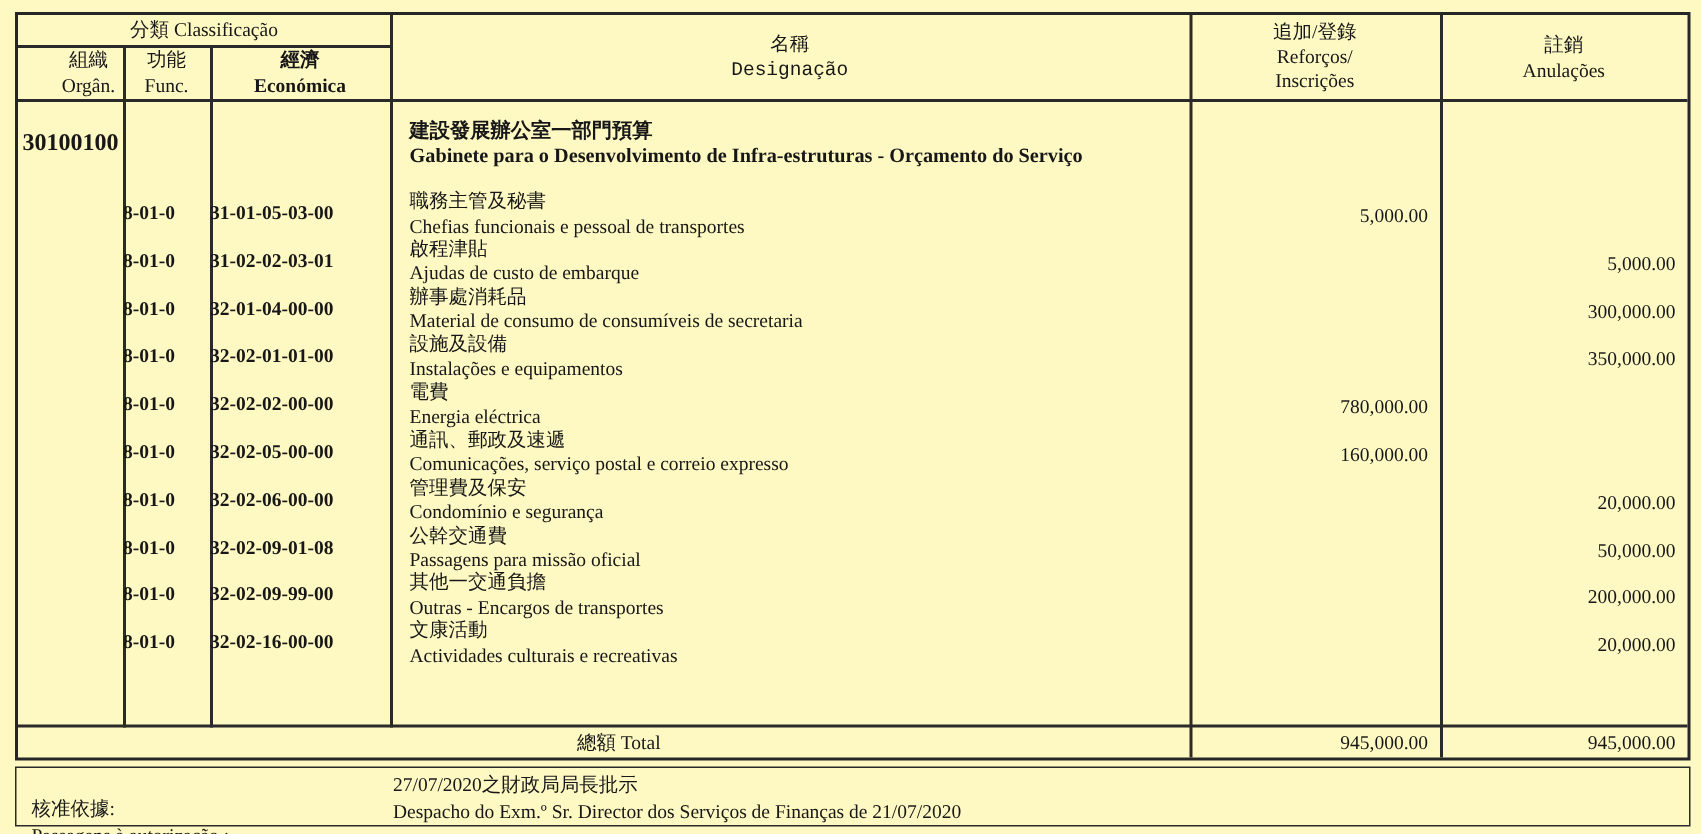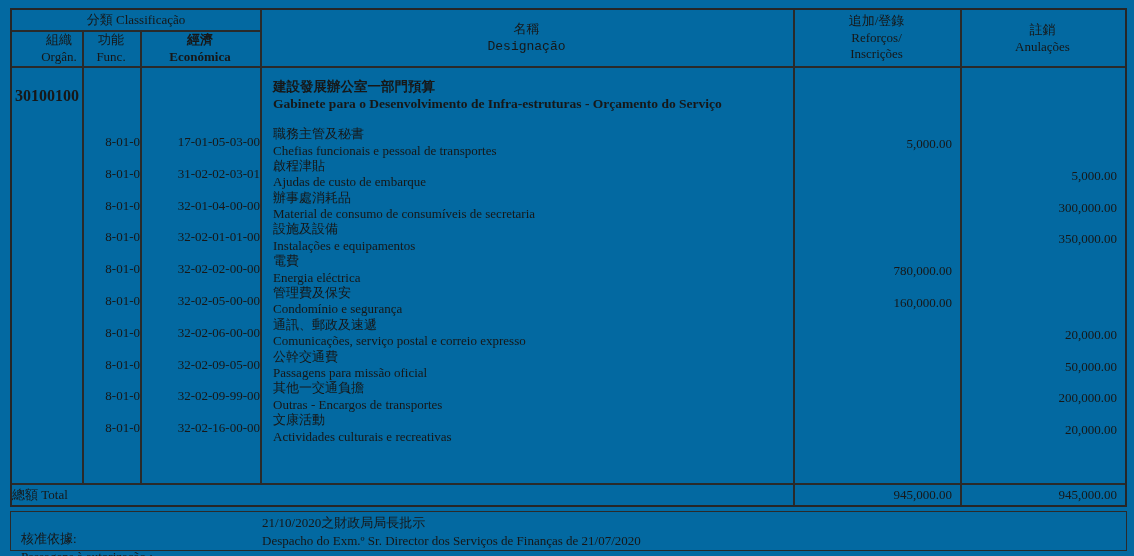--- a/index.html
+++ b/index.html
@@ -1,19 +1,19 @@
 <!DOCTYPE html>
 <html><head>
 <meta charset="utf-8">
 <style>
   * { margin:0; padding:0; box-sizing:border-box; }
   html,body { background:#e8e8e8; }
   .page {
     position:relative; width:1134px; height:556px;
-    background:#0369a1; overflow:hidden;
+    background:#fef9c3; overflow:hidden;
     font-family:"Liberation Serif","DejaVu Serif",serif;
     color:#171717;
   }
   .doc { position:absolute; left:10px; top:8px; width:1117px; }
 
   
   .table { position:relative; width:1117px; height:499px; border:2px solid #262626; }
 
   .hl, .vl { position:absolute; background:#2a2a2a; }
   .hl { height:1.5px; }
@@ -45,28 +45,28 @@
   .col-desig{ left:248px; width:533px; padding-left:13px;border-radius:25px; }
   .col-ref  { left:781px; width:167px; }
   .col-anu  { left:948px; width:165px; }
 
   .titleblock { height:60px; }
   .org-code { text-align:center; font-weight:bold; font-size:16px; line-height:60px; }
   .title-zh { font-weight:bold; font-size:13.5px; line-height:17px; padding-top:12px; }
   .title-pt { font-weight:bold; font-size:13.5px; line-height:17px; }
 
   .rcell { height:31.8px; overflow:visible; }
-  .code  { text-align:right; font-size:13px; line-height:31.8px; }
+  .code  { text-align:left; font-size:13px; line-height:31.8px;font-weight:bold; }
   .desig .zh { font-size:13px; line-height:16.5px; }
   .desig .pt { font-size:13px; line-height:15px; }
   .amt { text-align:right; padding-right:8px; font-size:13px; line-height:28px; padding-top:4px; }
 
   
   .trow { position:absolute; top:474.5px; height:20.5px; font-size:13px; line-height:19px; }
-  .total-label { left:0; width:781px; text-align:left; padding-right:12px; }
+  .total-label { left:16px; width:781px; text-align:center; padding-right:12px; }
   .total-ref   { left:781px; width:167px; text-align:right; padding-right:8px; }
   .total-anu   { left:948px; width:165px; text-align:right; padding-right:8px; }
 
   
   .footer { position:relative; margin-top:4px; width:1117px; height:40px; border:1.5px solid #2a2a2a; font-size:13px; }
   .f-labels { position:absolute; left:10px; top:2px; line-height:18px;margin-top:16px; }
   .f-values { position:absolute; left:251px; top:2px; line-height:18px; }
 </style>
 </head>
 <body>
@@ -123,28 +123,28 @@
           <div class="rcell code">8-01-0</div>
           <div class="rcell code">8-01-0</div>
           <div class="rcell code">8-01-0</div>
           <div class="rcell code">8-01-0</div>
           <div class="rcell code">8-01-0</div>
           <div class="rcell code">8-01-0</div>
           <div class="rcell code">8-01-0</div>
         </div>
       <div class="col col-econ" id="col-econ">
         <div class="titleblock"></div>
-      <div class="rcell code">17-01-05-03-00</div>
+      <div class="rcell code">31-01-05-03-00</div>
           <div class="rcell code">31-02-02-03-01</div>
           <div class="rcell code">32-01-04-00-00</div>
           <div class="rcell code">32-02-01-01-00</div>
           <div class="rcell code">32-02-02-00-00</div>
           <div class="rcell code">32-02-05-00-00</div>
           <div class="rcell code">32-02-06-00-00</div>
-          <div class="rcell code">32-02-09-05-00</div>
+          <div class="rcell code">32-02-09-01-08</div>
           <div class="rcell code">32-02-09-99-00</div>
           <div class="rcell code">32-02-16-00-00</div>
         </div>
       <div class="col col-desig" id="col-desig">
         <div class="titleblock">
           <div class="title-zh">建設發展辦公室一部門預算</div>
           <div class="title-pt">Gabinete para o Desenvolvimento de Infra-estruturas - Orçamento do Serviço</div>
         </div>
       <div class="rcell desig">
             <div class="zh">職務主管及秘書</div>
@@ -160,26 +160,26 @@
           </div>
           <div class="rcell desig">
             <div class="zh">設施及設備</div>
             <div class="pt">Instalações e equipamentos</div>
           </div>
           <div class="rcell desig">
             <div class="zh">電費</div>
             <div class="pt">Energia eléctrica</div>
           </div>
           <div class="rcell desig">
+            <div class="zh">通訊、郵政及速遞</div>
+            <div class="pt">Comunicações, serviço postal e correio expresso</div>
+          </div>
+          <div class="rcell desig">
             <div class="zh">管理費及保安</div>
             <div class="pt">Condomínio e segurança</div>
-          </div>
-          <div class="rcell desig">
-            <div class="zh">通訊、郵政及速遞</div>
-            <div class="pt">Comunicações, serviço postal e correio expresso</div>
           </div>
           <div class="rcell desig">
             <div class="zh">公幹交通費</div>
             <div class="pt">Passagens para missão oficial</div>
           </div>
           <div class="rcell desig">
             <div class="zh">其他一交通負擔</div>
             <div class="pt">Outras - Encargos de transportes</div>
           </div>
           <div class="rcell desig">
@@ -218,19 +218,19 @@
       <div class="trow total-ref">945,000.00</div>
       <div class="trow total-anu">945,000.00</div>
     </div>
 
     <div class="footer">
       <div class="f-labels">
         <div>核准依據:</div>
         <div>Passagens à autorização :</div>
       </div>
       <div class="f-values">
-        <div>21/10/2020之財政局局長批示</div>
+        <div>27/07/2020之財政局局長批示</div>
         <div>Despacho do Exm.º Sr. Director dos Serviços de Finanças de 21/07/2020</div>
       </div>
     </div>
 
   </div>
 </div>
 
 </body></html>

